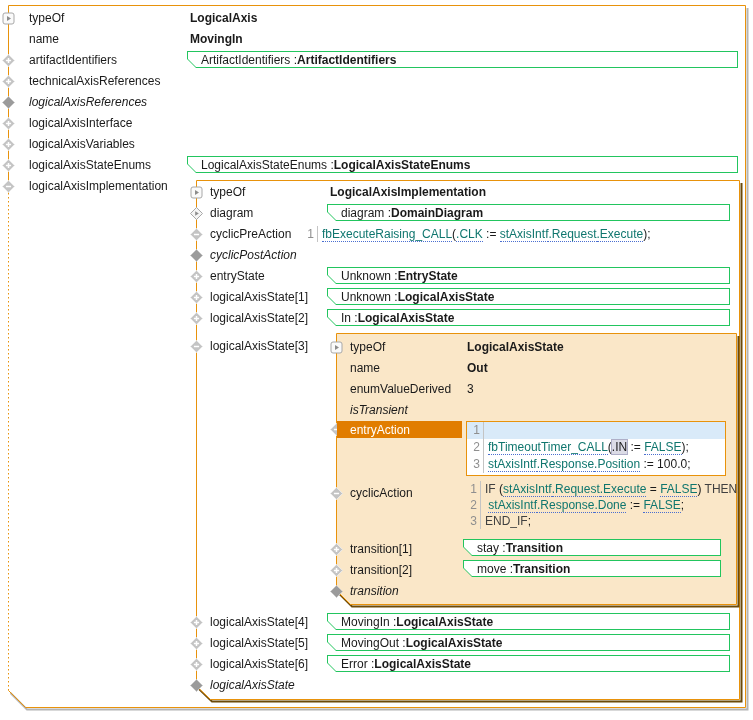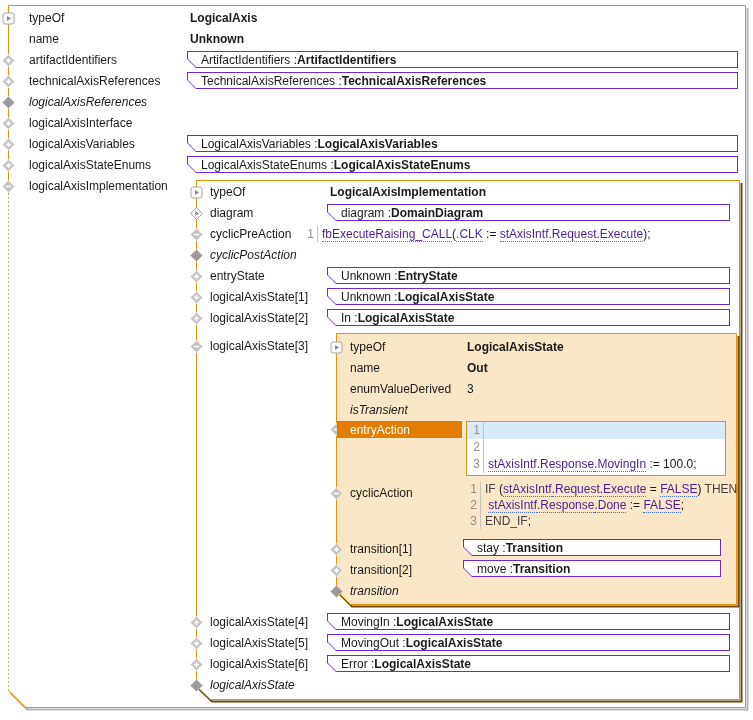--- a/index.html
+++ b/index.html
@@ -3,35 +3,35 @@
 <meta charset="utf-8">
 <style>
   html,body{margin:0;padding:0;background:#fff;}
   .canvas{position:relative;width:753px;height:720px;background:#fff;overflow:hidden;
           font-family:"Liberation Sans",sans-serif;font-size:12px;color:#1a1a1a;}
   .frame-svg{position:absolute;left:0;top:0;pointer-events:none;}
   .lbl{position:absolute;height:15px;line-height:15px;white-space:nowrap;}
   .it{font-style:italic;}
   .bold{font-weight:bold;}
   
-  .vbox{position:absolute;height:17px;background:#6d28d9;
+  .vbox{position:absolute;height:17px;background:#22c55e;
         clip-path:polygon(0 0,100% 0,100% 100%,9px 100%,0 calc(100% - 9px));text-align:center;}
   .vbox>div{position:absolute;left:1px;top:1px;right:1px;bottom:1px;background:#fff;
         clip-path:polygon(0 0,100% 0,100% 100%,8px 100%,0 calc(100% - 8px));
         display:flex;align-items:center;padding-left:13px;white-space:nowrap;}
   .icon{position:absolute;width:13px;height:13px;}
   .icon svg{display:block;}
   
   .cl{display:flex;height:17px;line-height:17px;}
   .codeblock .cl{height:16px;line-height:16px;}
   .ln{width:13px;text-align:right;padding-right:3px;border-right:1px solid #C4C4C4;
       color:#8F8F8F;flex:none;}
   .lc{padding-left:4px;white-space:pre;}
   .hl{background:#D9EAF9;}
-  .tk-u{color:#4c1d95;border-bottom:1px dotted #4A6FD0;}
+  .tk-u{color:#0f766e;border-bottom:1px dotted #4A6FD0;}
   .tk-p{color:#1a1a1a;}
   .tk-kw{color:#404040;font-weight:normal;}
   .tk-sel{color:#fff;background:#4D9CE8;}
   .tk-cell{background:#DBDBE6;outline:1px solid #AFAFC8;}
   .caret{display:inline-block;width:2px;height:12px;background:#000;vertical-align:-2px;}
   .selbar{position:absolute;background:#E17D00;color:#fff;display:flex;align-items:center;
           padding-left:13px;white-space:nowrap;}
   .acode{position:absolute;background:#fff;border:1px solid #E8920B;}
   .codeblock{position:absolute;}
 </style>
@@ -57,21 +57,21 @@
   <span class="icon" style="left:2px;top:12px">
       <svg width="13" height="13" viewBox="0 0 13 13">
         <rect x="1" y="1" width="11" height="11" rx="2" fill="#FAFAFA" stroke="#A8A8A8"></rect>
         <path d="M5 4 L9 6.5 L5 9 Z" fill="#8C8C8C"></path>
       </svg>
     </span>
   <div class="lbl" style="left:29px;top:11px">typeOf</div>
   <div class="lbl bold" style="left:190px;top:11px">LogicalAxis</div>
 
   <div class="lbl" style="left:29px;top:32px">name</div>
-  <div class="lbl bold" style="left:190px;top:32px">Unknown</div>
+  <div class="lbl bold" style="left:190px;top:32px">MovingIn</div>
 
   <span class="icon" style="left:2px;top:54px">
       <svg width="13" height="13" viewBox="0 0 13 13">
         <path d="M6.5 0.5 L12.5 6.5 L6.5 12.5 L0.5 6.5 Z" fill="#C4C4C4" stroke="#E9E9E9"></path>
         <path d="M6.5 3.9 L6.5 9.1 M3.9 6.5 L9.1 6.5" stroke="#FFFFFF" stroke-width="1.5"></path>
       </svg>
     </span>
   <div class="lbl" style="left:29px;top:53px">artifactIdentifiers</div>
   <div class="vbox" style="left:187px;top:51px;width:551px">
     <div>
@@ -80,26 +80,20 @@
       </div>
   </div>
 
   <span class="icon" style="left:2px;top:75px">
       <svg width="13" height="13" viewBox="0 0 13 13">
         <path d="M6.5 0.5 L12.5 6.5 L6.5 12.5 L0.5 6.5 Z" fill="#C4C4C4" stroke="#E9E9E9"></path>
         <path d="M6.5 3.9 L6.5 9.1 M3.9 6.5 L9.1 6.5" stroke="#FFFFFF" stroke-width="1.5"></path>
       </svg>
     </span>
   <div class="lbl" style="left:29px;top:74px">technicalAxisReferences</div>
-  <div class="vbox" style="left:187px;top:72px;width:551px">
-    <div>
-        <span>TechnicalAxisReferences : </span>
-        <span class="bold">TechnicalAxisReferences</span>
-      </div>
-  </div>
 
   <span class="icon" style="left:2px;top:96px">
       <svg width="13" height="13" viewBox="0 0 13 13">
         <path d="M6.5 0.5 L12.5 6.5 L6.5 12.5 L0.5 6.5 Z" fill="#9B9B9B" stroke="#C9C9C9"></path>
       </svg>
     </span>
   <div class="lbl it" style="left:29px;top:95px">logicalAxisReferences</div>
 
   <span class="icon" style="left:2px;top:117px">
       <svg width="13" height="13" viewBox="0 0 13 13">
@@ -109,26 +103,20 @@
     </span>
   <div class="lbl" style="left:29px;top:116px">logicalAxisInterface</div>
 
   <span class="icon" style="left:2px;top:138px">
       <svg width="13" height="13" viewBox="0 0 13 13">
         <path d="M6.5 0.5 L12.5 6.5 L6.5 12.5 L0.5 6.5 Z" fill="#C4C4C4" stroke="#E9E9E9"></path>
         <path d="M6.5 3.9 L6.5 9.1 M3.9 6.5 L9.1 6.5" stroke="#FFFFFF" stroke-width="1.5"></path>
       </svg>
     </span>
   <div class="lbl" style="left:29px;top:137px">logicalAxisVariables</div>
-  <div class="vbox" style="left:187px;top:135px;width:551px">
-    <div>
-        <span>LogicalAxisVariables : </span>
-        <span class="bold">LogicalAxisVariables</span>
-      </div>
-  </div>
 
   <span class="icon" style="left:2px;top:159px">
       <svg width="13" height="13" viewBox="0 0 13 13">
         <path d="M6.5 0.5 L12.5 6.5 L6.5 12.5 L0.5 6.5 Z" fill="#C4C4C4" stroke="#E9E9E9"></path>
         <path d="M6.5 3.9 L6.5 9.1 M3.9 6.5 L9.1 6.5" stroke="#FFFFFF" stroke-width="1.5"></path>
       </svg>
     </span>
   <div class="lbl" style="left:29px;top:158px">logicalAxisStateEnums</div>
   <div class="vbox" style="left:187px;top:156px;width:551px">
     <div>
@@ -262,24 +250,25 @@
         <path d="M3.9 6.5 L9.1 6.5" stroke="#FFFFFF" stroke-width="1.5"></path>
       </svg>
     </span>
   <div class="selbar" style="left:337px;top:421px;width:112px;height:17px">entryAction</div>
   <div class="acode" style="left:466px;top:421px;width:258px;height:53px">
     <div class="cl hl">
         <span class="ln">1</span>
       </div>
     <div class="cl">
         <span class="ln">2</span>
+        <span class="lc"><span class="tk-u">fbTimeoutTimer_CALL</span><span class="tk-p">(</span><span class="tk-cell">.IN</span><span class="tk-p"> := </span><span class="tk-u">FALSE</span><span class="tk-p">);</span></span>
       </div>
     <div class="cl">
         <span class="ln">3</span>
-        <span class="lc"><span class="tk-u">stAxisIntf</span><span class="tk-u">.Response</span><span class="tk-u">.MovingIn</span><span class="tk-p"> := 100.0;</span></span>
+        <span class="lc"><span class="tk-u">stAxisIntf</span><span class="tk-u">.Response</span><span class="tk-u">.Position</span><span class="tk-p"> := 100.0;</span></span>
       </div>
   </div>
 
   <span class="icon" style="left:330px;top:487px">
       <svg width="13" height="13" viewBox="0 0 13 13">
         <path d="M6.5 0.5 L12.5 6.5 L6.5 12.5 L0.5 6.5 Z" fill="#C4C4C4" stroke="#E9E9E9"></path>
         <path d="M3.9 6.5 L9.1 6.5" stroke="#FFFFFF" stroke-width="1.5"></path>
       </svg>
     </span>
   <div class="lbl" style="left:350px;top:486px">cyclicAction</div>

